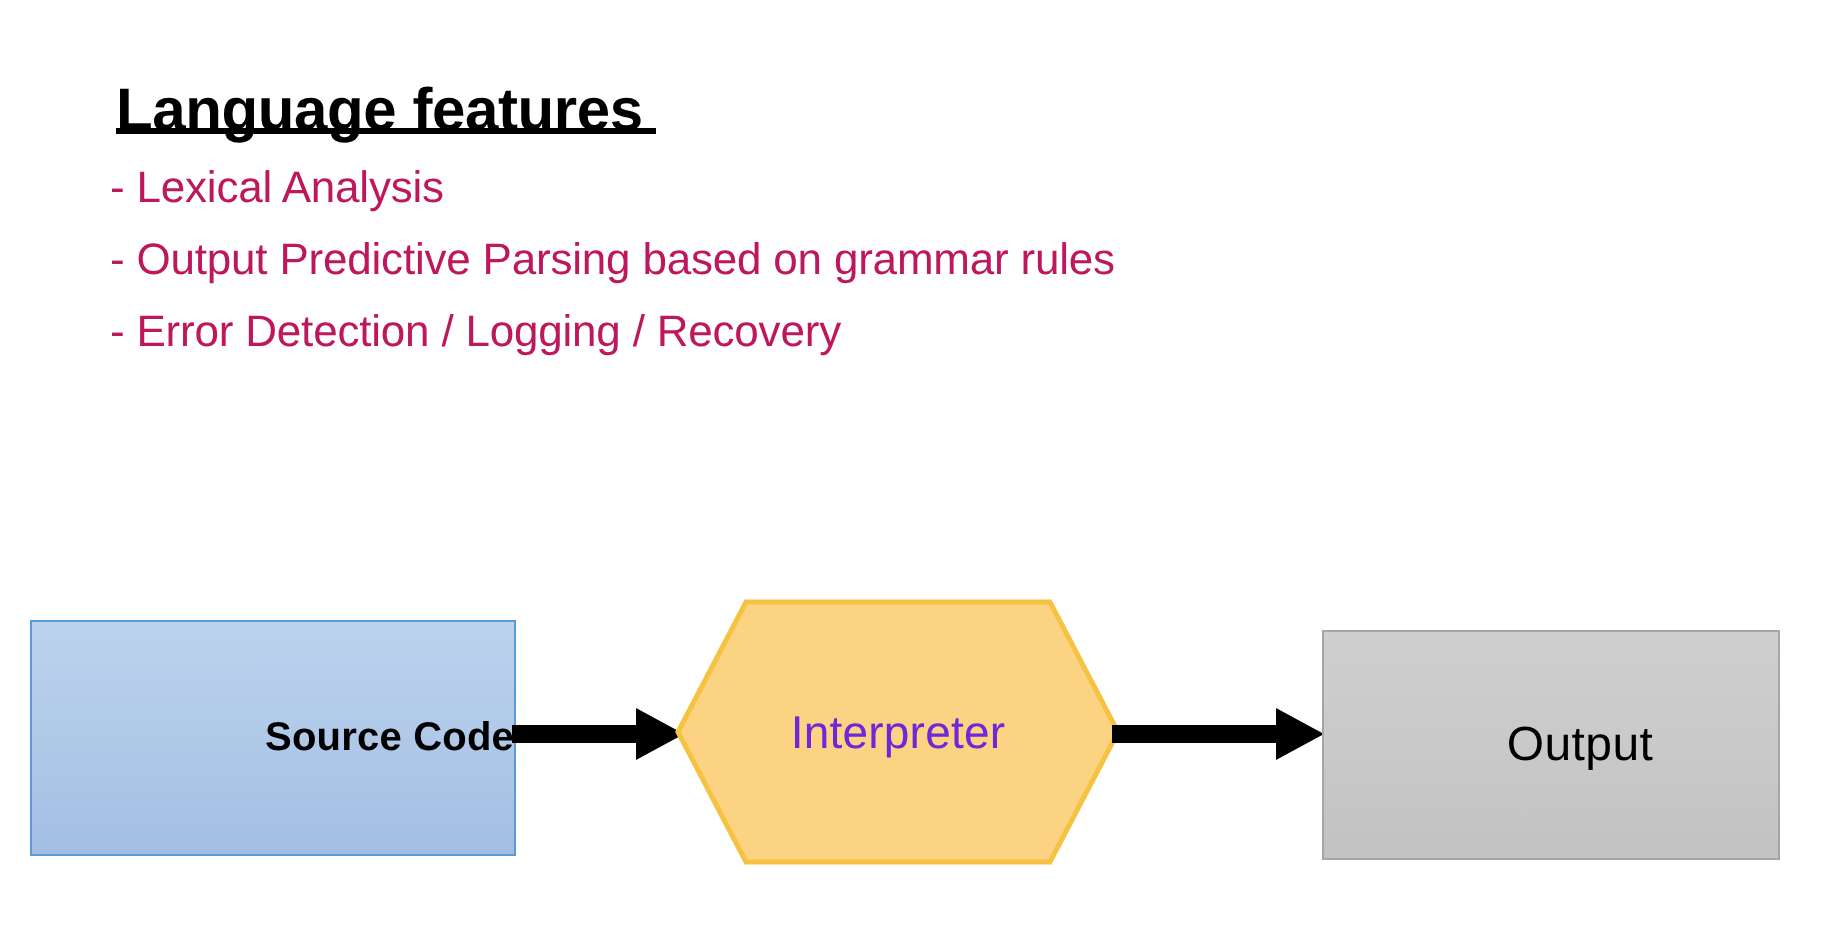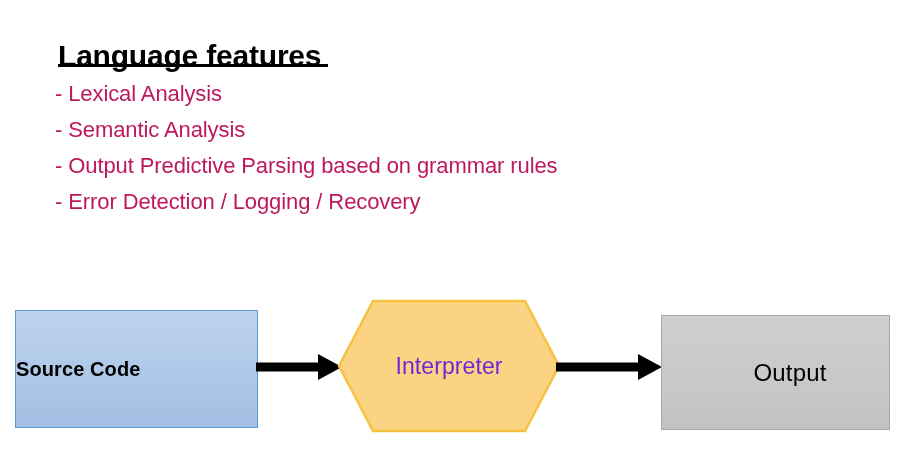--- a/index.html
+++ b/index.html
@@ -73,21 +73,21 @@
     position: absolute;
     left: 15px;
     top: 310px;
     width: 243px;
     height: 118px;
     box-sizing: border-box;
     border: 1.5px solid #5B9BD5;
     background: linear-gradient(to bottom, #BCD3EE 0%, #AFC8E8 55%, #A2BEE2 100%);
     display: flex;
     align-items: center;
-    justify-content: flex-start;
+    justify-content: flex-end;
   }
   #source-code-label {
     font-size: 20px;
     font-weight: bold;
     color: #000000;
     letter-spacing: 0.1px;
   }
 
   
   #interpreter-hex-wrap {
@@ -148,21 +148,20 @@
 </head>
 <body>
 
 <div id="text-block">
 
   <div id="heading">Language features</div>
   <div id="heading-underline"></div>
 
   <div id="bullet-list">
     <div class="bullet-line">- Lexical Analysis</div>
-    <div class="bullet-line">- Semantic Analysis</div>
     <div class="bullet-line">- Output Predictive Parsing based on grammar rules</div>
     <div class="bullet-line">- Error Detection / Logging / Recovery</div>
   </div>
 
 </div>
 
 <div id="diagram">
 
   <div id="source-code-box">
     <span id="source-code-label">Source Code</span>

